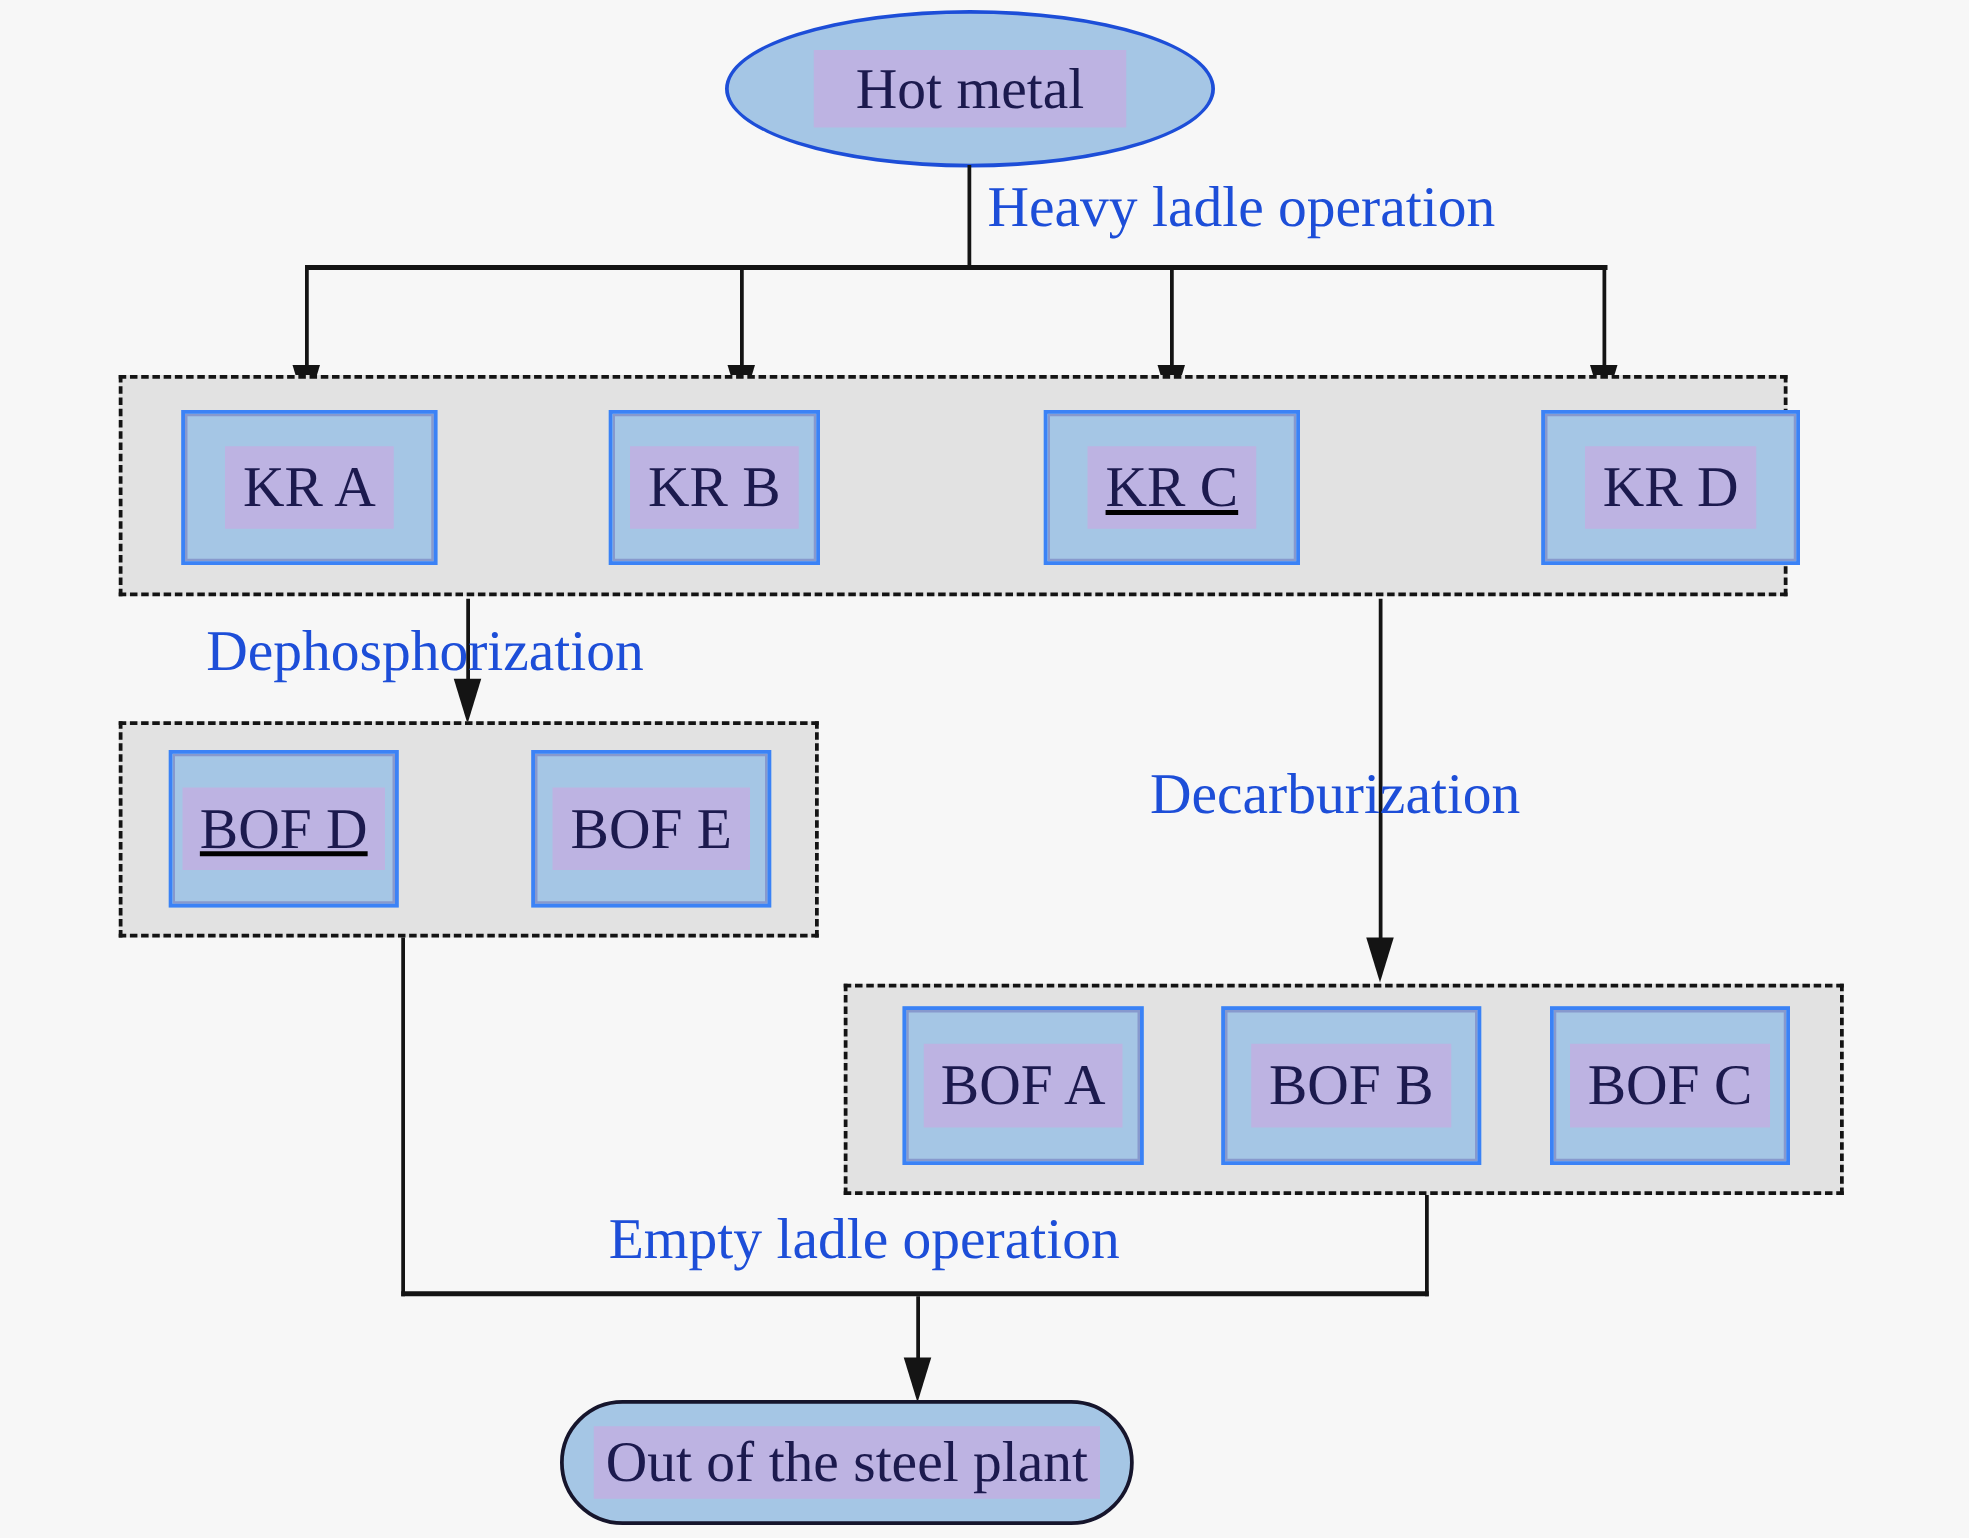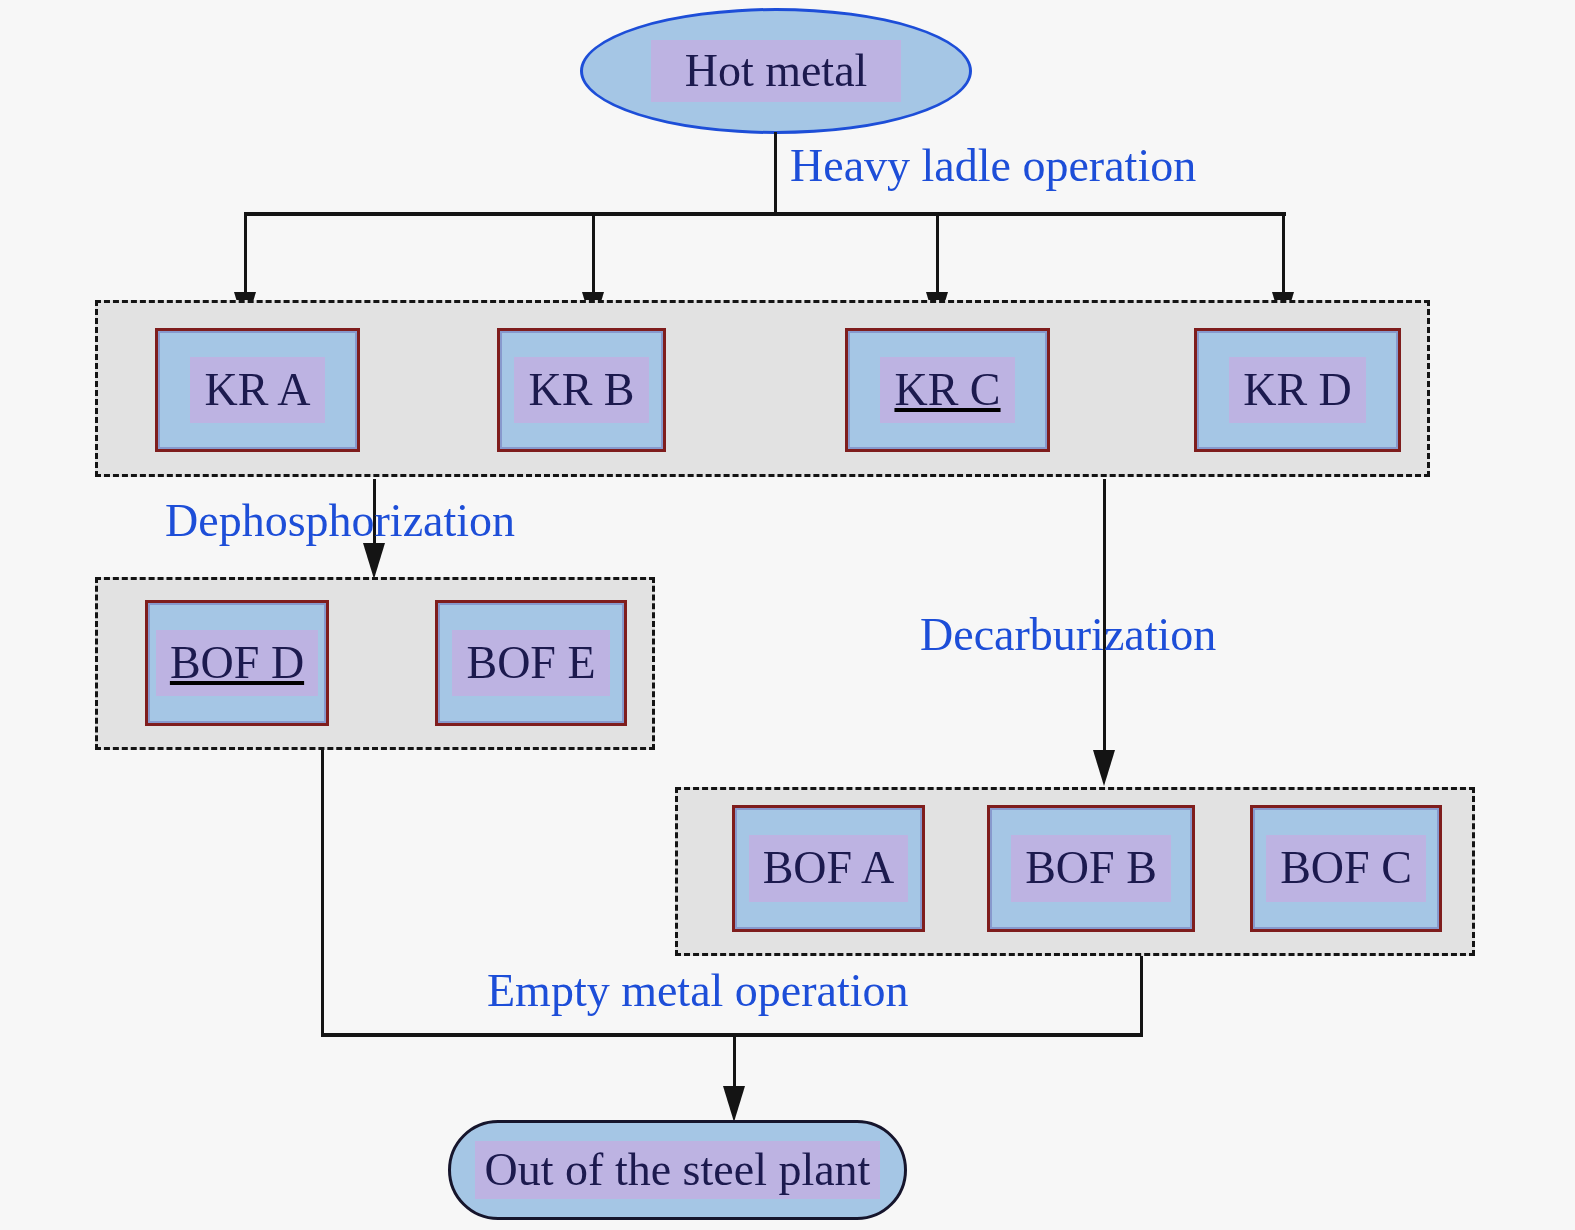--- a/index.html
+++ b/index.html
@@ -36,27 +36,26 @@
   .group{
     position:absolute;
     background:var(--container-fill,#e2e2e2);
     border:3px dashed var(--line-black,#141414);
     box-sizing:border-box;
   }
   
   .pbox{
     position:absolute;
     background:var(--node-fill-blue,#a5c6e5);
-    border:3px solid #7f1d1d;
+    border:3px solid #3b82f6;
     box-sizing:border-box;
     display:flex;
     align-items:center;
     justify-content:center;
     box-shadow:inset 0 0 0 2px rgba(80,70,160,.35);
-    margin-left:10px;
   }
   .node-label{
     font-size:46px;
     color:var(--text-navy,#1c1a4e);
     background:var(--text-highlight,#bdb3e2);
     padding:8px 14px;
     line-height:1.1;
     white-space:nowrap;
   }
   
@@ -120,21 +119,21 @@
 
   <div class="pbox" style="left:145px;top:328px;width:205px;height:124px;">
     <span class="node-label">KR A</span>
   </div>
   <div class="pbox" style="left:487px;top:328px;width:169px;height:124px;">
     <span class="node-label">KR B</span>
   </div>
   <div class="pbox" style="left:835px;top:328px;width:205px;height:124px;text-decoration:underline;">
     <span class="node-label">KR C</span>
   </div>
-  <div class="pbox" style="left:1184px;top:328px;width:207px;height:124px;">
+  <div class="pbox" style="left:1233px;top:328px;width:207px;height:124px;">
     <span class="node-label">KR D</span>
   </div>
 
   <div class="vline" style="left:373px;top:479px;height:70px;"></div>
   <div class="arrow-down" style="left:363px;top:543px;"></div>
   <div class="flow-label" style="left:165px;top:496px;">Dephosphorization</div>
 
   <div class="group" style="left:95px;top:577px;width:560px;height:173px;"></div>
 
   <div class="pbox" style="left:135px;top:600px;width:184px;height:126px;text-decoration:underline;">
@@ -157,21 +156,21 @@
     <span class="node-label">BOF B</span>
   </div>
   <div class="pbox" style="left:1240px;top:805px;width:192px;height:127px;">
     <span class="node-label">BOF C</span>
   </div>
 
   <div class="vline" style="left:321px;top:750px;height:287px;"></div>
   <div class="vline" style="left:1140px;top:956px;height:81px;"></div>
   <div class="hline" style="left:321px;top:1033px;width:822px;"></div>
 
-  <div class="flow-label" style="left:487px;top:966px;">Empty metal operation</div>
+  <div class="flow-label" style="left:487px;top:966px;">Empty ladle operation</div>
 
   <div class="vline" style="left:733px;top:1037px;height:52px;"></div>
   <div class="arrow-down" style="left:723px;top:1086px;"></div>
 
   <div class="stadium" style="left:448px;top:1120px;width:459px;height:100px;">
     <span class="node-label" style="padding:4px 10px;">Out of the steel plant</span>
   </div>
 
 </div>
 

